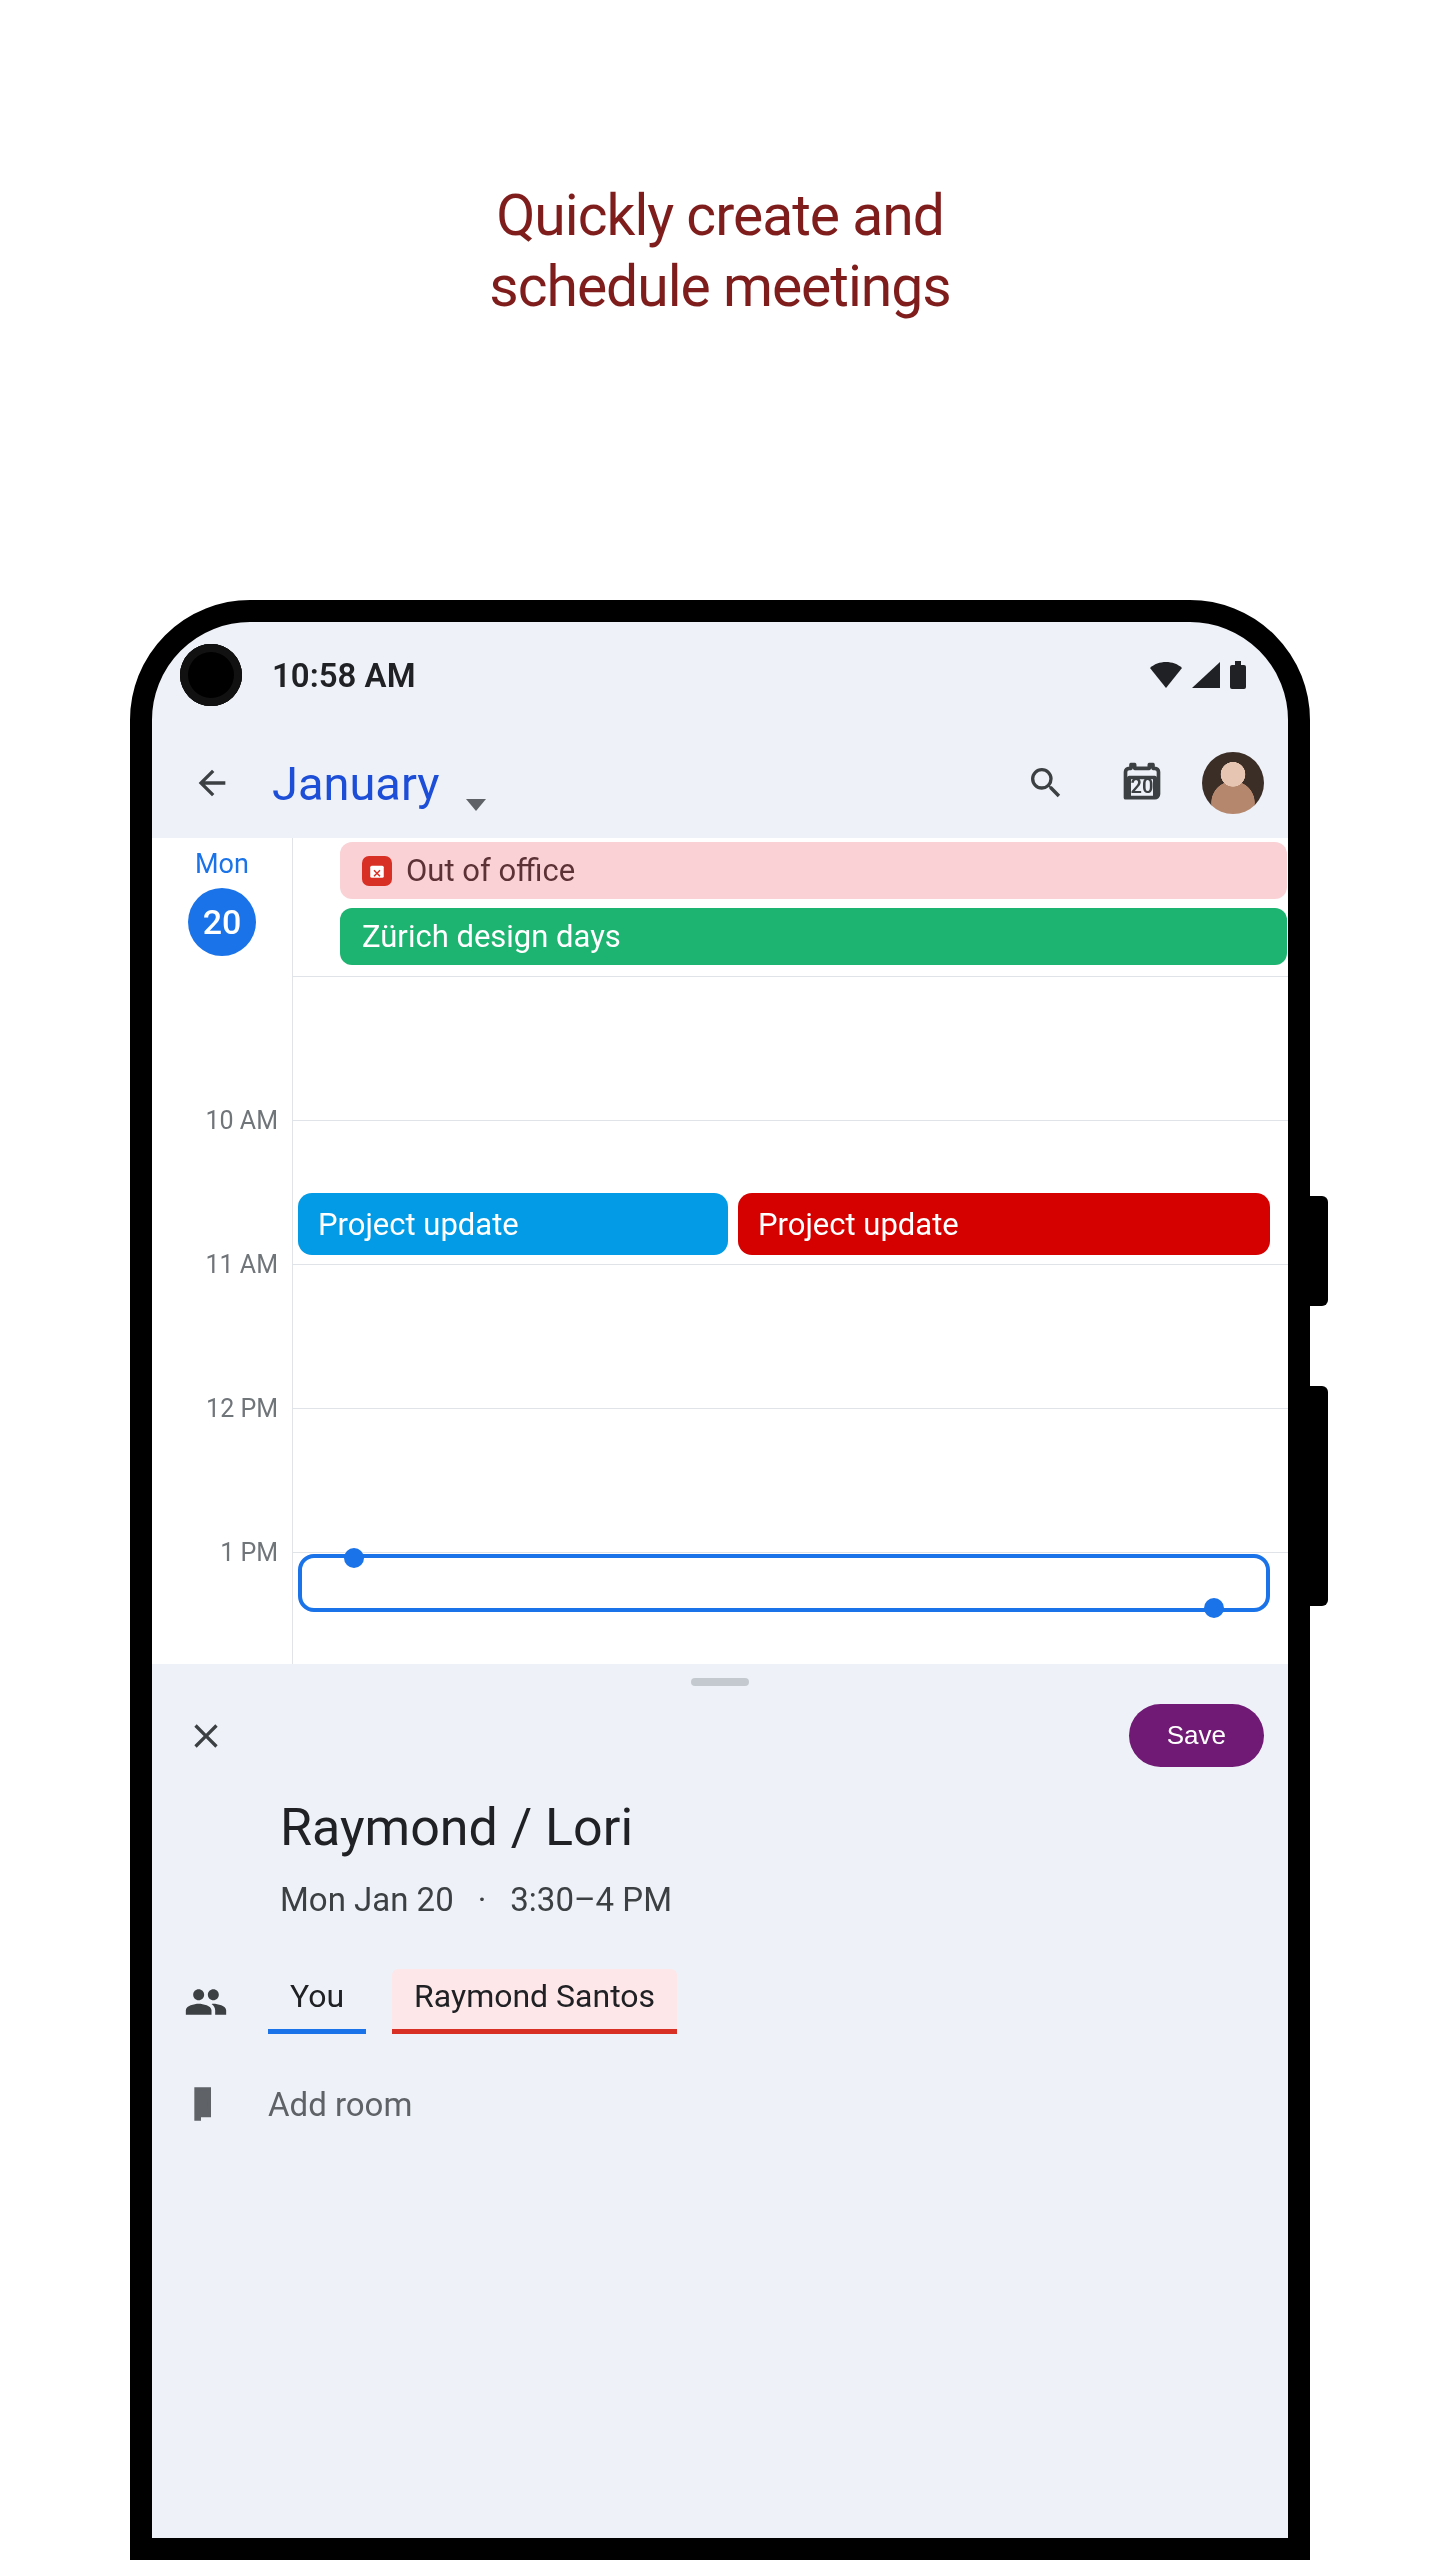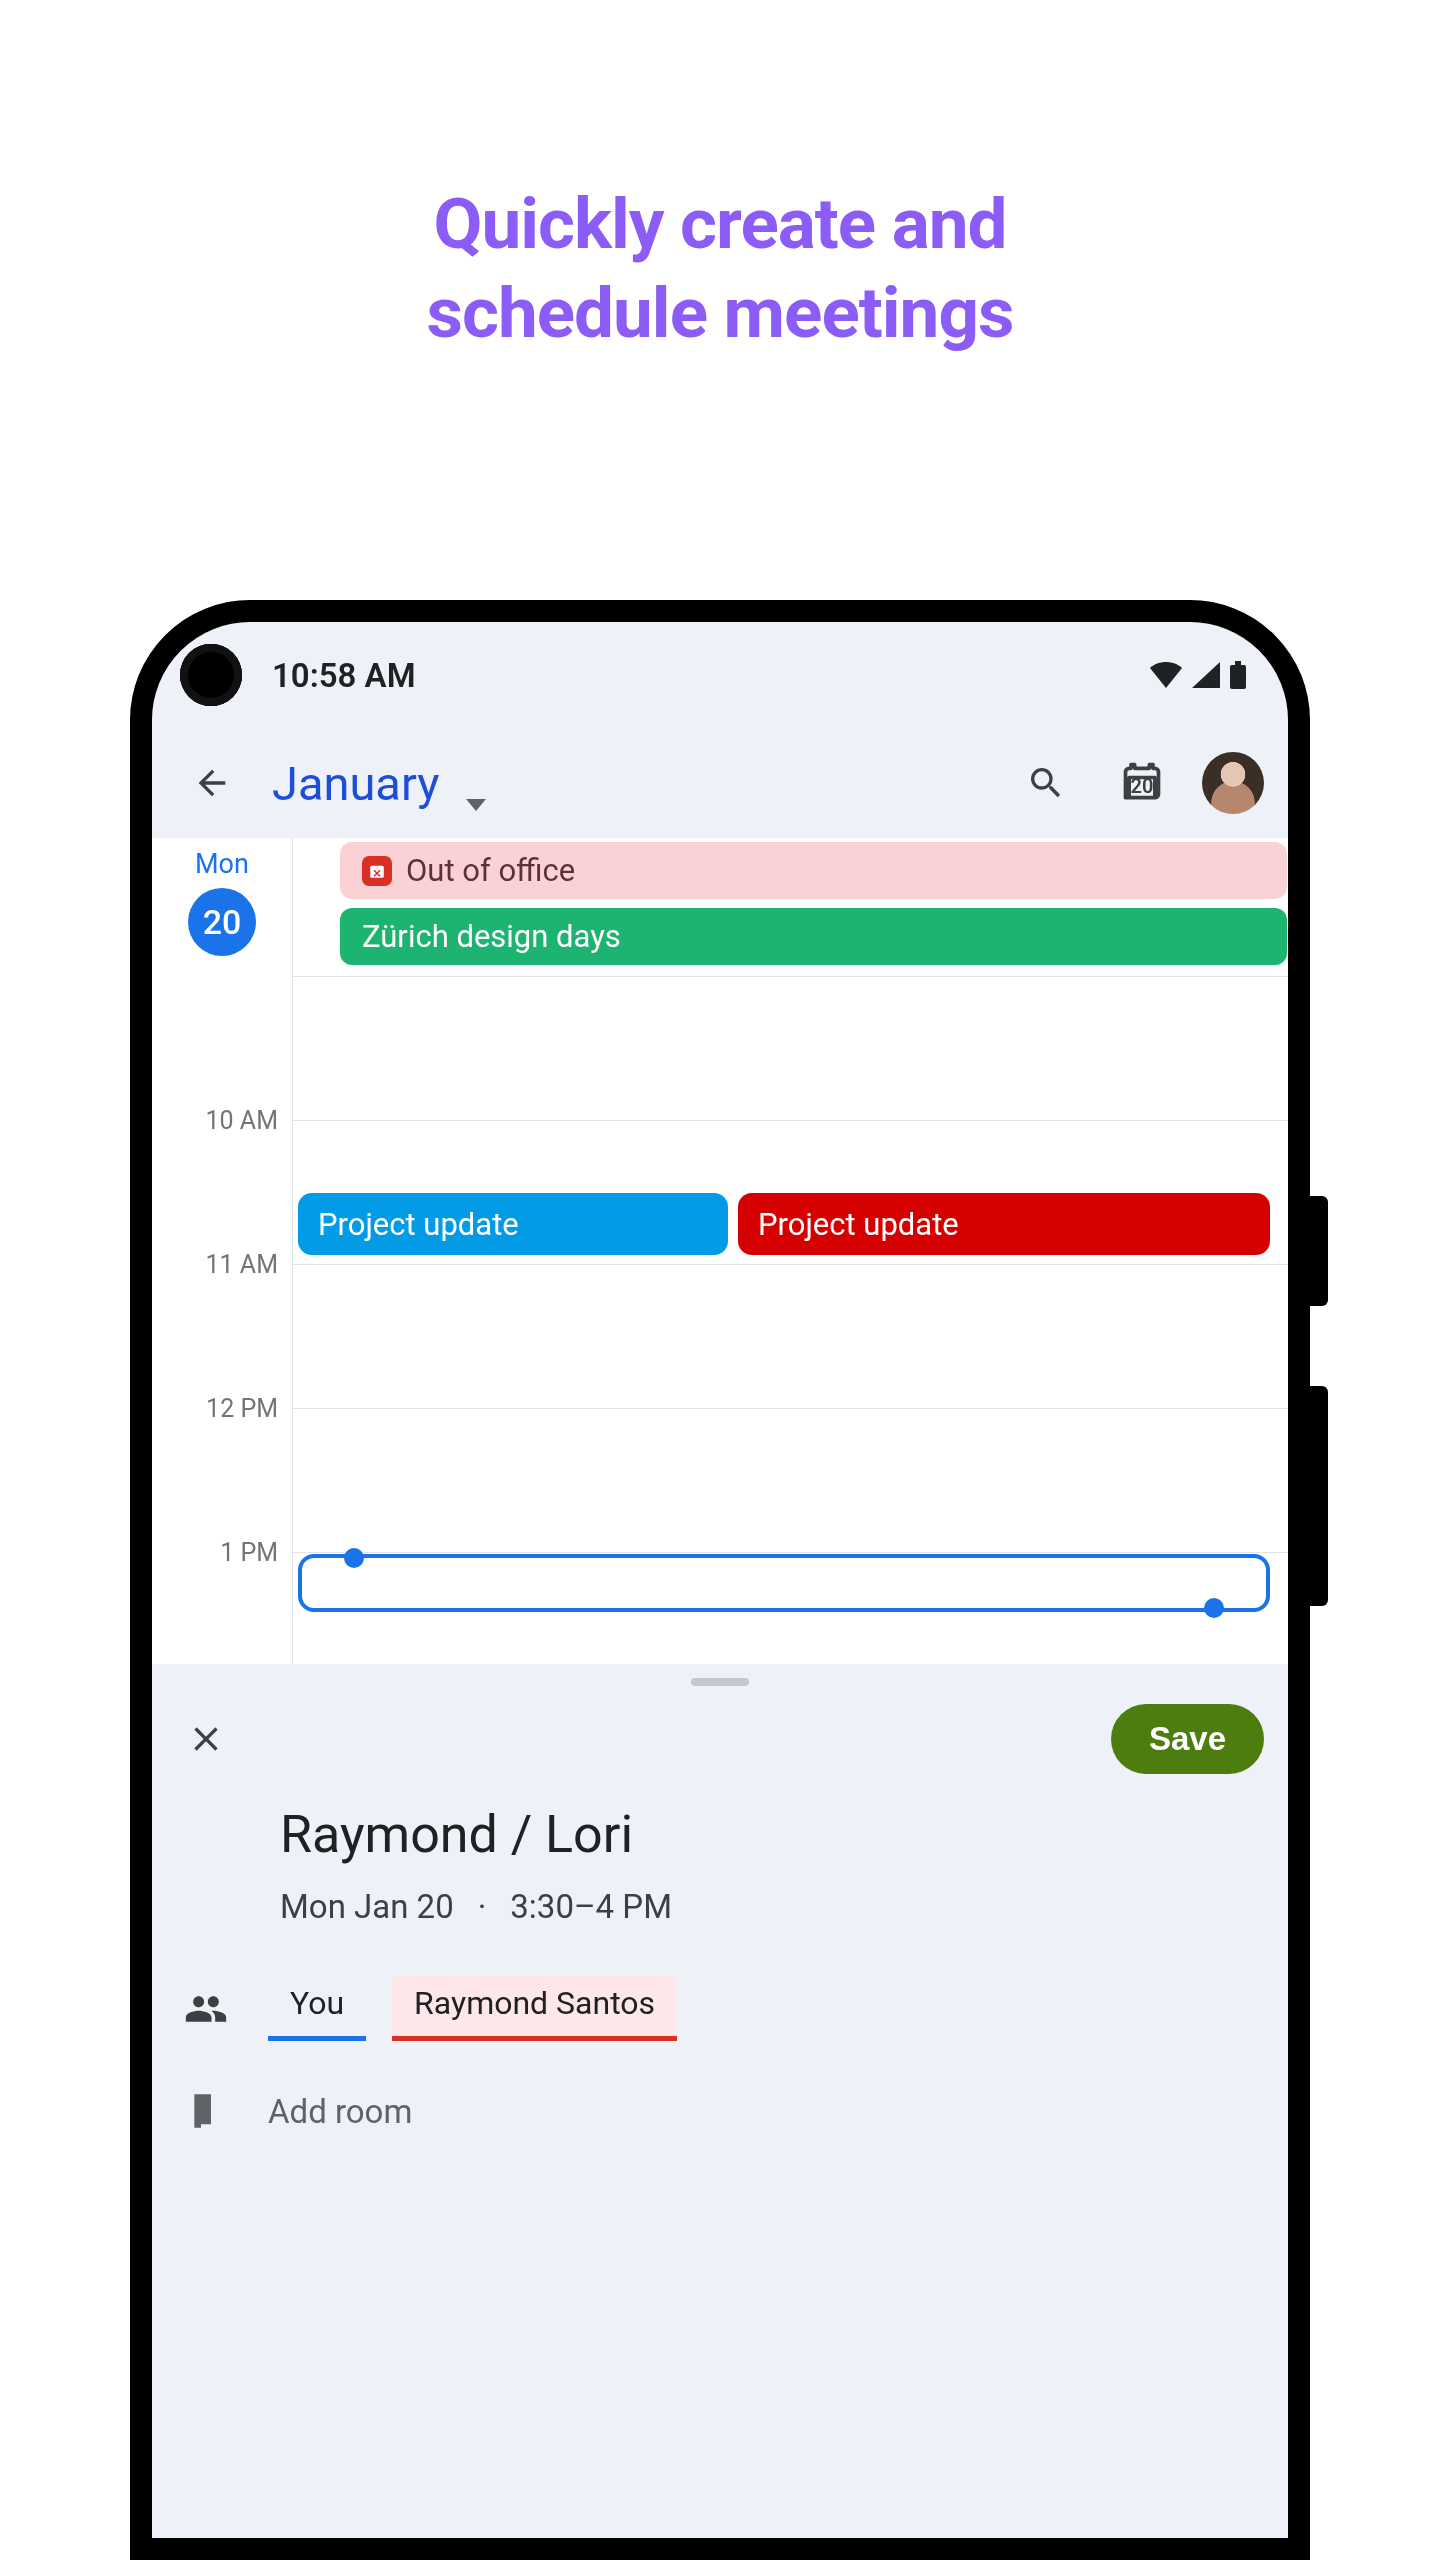--- a/index.html
+++ b/index.html
@@ -1,23 +1,23 @@
 <!DOCTYPE html>
 <html><head>
 <meta charset="utf-8">
 <style>
   * { box-sizing: border-box; margin: 0; padding: 0; }
   html, body { width: 1440px; height: 2560px; background: #ffffff; font-family: -apple-system, BlinkMacSystemFont, "Segoe UI", Roboto, Helvetica, Arial, sans-serif; }
   
   
   .headline {
     text-align: center;
-    color: #8b5cf6;
-    font-size: 71px;
-    font-weight: 700;
+    color: #7f1d1d;
+    font-size: 57px;
+    font-weight: 400;
     line-height: 1.25;
     padding: 180px 80px 0 80px;
     letter-spacing: -1px;
   }
 
   
   .phone {
     position: absolute;
     left: 130px;
     top: 600px;
@@ -137,21 +137,21 @@
 
   
   .sheet {
     position:absolute; left:0; right:0; top:1042px; bottom:-40px;
     background:#eef2f8; border-top-left-radius:0; border-top-right-radius:0;
     padding: 14px 24px 0 24px;
   }
   .grab { width:58px; height:8px; border-radius:4px; background:#c4c9d0; margin:0 auto; }
   .sheet-top { display:flex; align-items:center; justify-content:space-between; margin-top:18px; }
   .close-x { width:60px; height:60px; display:flex; align-items:center; justify-content:center; }
-  .save-btn { background:#4d7c0f; color:#fff; border:none; border-radius:40px; font-size:33px; font-weight:700; padding:16px 38px; }
+  .save-btn { background:#701a75; color:#fff; border:none; border-radius:40px; font-size:26px; font-weight:400; padding:16px 38px; }
   .sheet-body { padding-left:104px; padding-right:8px; }
   .ev-title { font-size:52px; color:#202124; font-weight:400; margin-top:30px; }
   .ev-sub { font-size:33px; color:#3c4043; margin-top:22px; display:flex; gap:24px; align-items:center; }
   .dot { color:#3c4043; }
 
   .row { display:flex; align-items:center; gap:32px; margin-top:50px; }
   .row .row-icon { width:60px; display:flex; justify-content:center; }
   .chips { display:flex; gap:26px; }
   .chip { font-size:32px; color:#202124; padding:8px 22px 14px 22px; border-bottom:5px solid transparent; }
   .chip.you { border-bottom-color:#1a73e8; }

